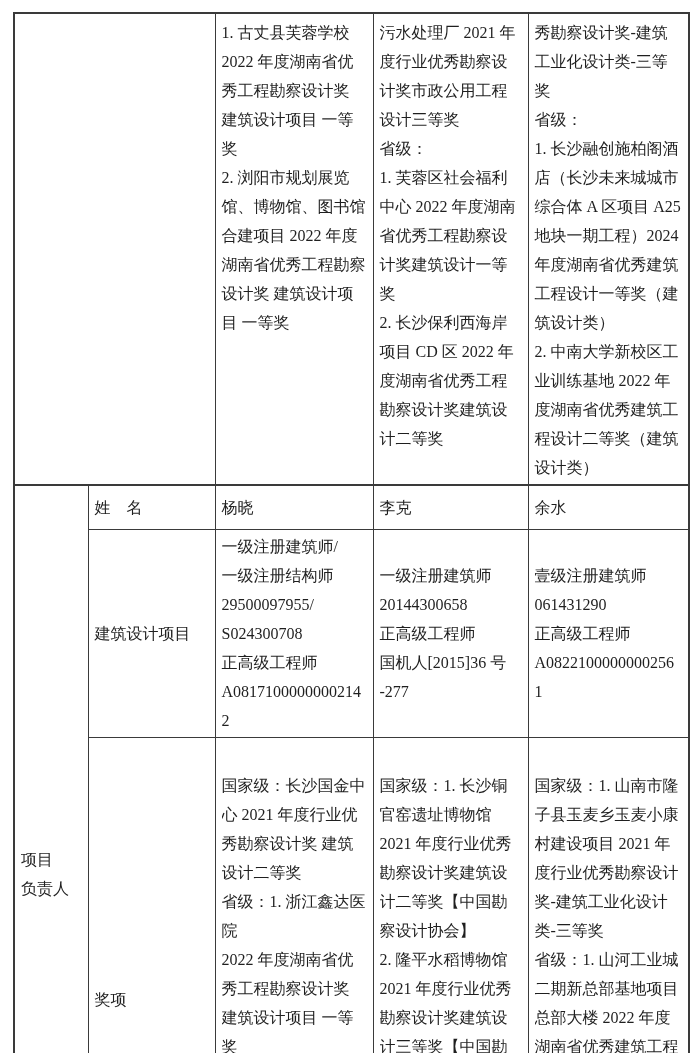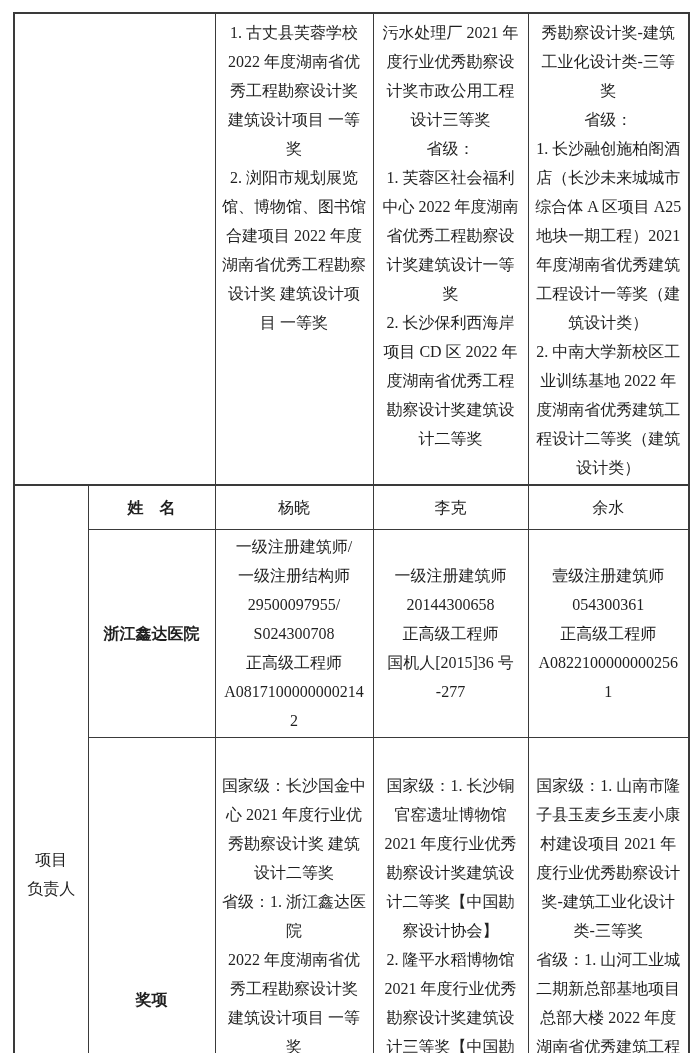--- a/index.html
+++ b/index.html
@@ -22,38 +22,37 @@
     top: 12px;
     width: 675px;
     border-collapse: collapse;
     table-layout: fixed;
     border: 2px solid #3a3a3a;
   }
   table.doc-table td {
     border: 1px solid #3a3a3a;
     font-size: 16px;
     line-height: 29px;
-    text-align: center;
     white-space: pre-line;
     padding: 2px 6px;
     vertical-align: middle;
     word-break: break-word;
     margin-left: 9px;
   }
   tr.row-carryover td { vertical-align: top; padding-top: 4px; }
   tr.row-section-sep td { border-top: 2px solid #3a3a3a; }
   tr.row-awards td.award-cell { vertical-align: top; padding: 0 6px; }
   .clip {
     max-height: 462px;
     overflow: hidden;
     padding-top: 4px;
     white-space: pre-line;
   }
   td.group-label-cell { vertical-align: middle; }
-  td.row-label-cell { vertical-align: middle; font-weight: bold; }
+  td.row-label-cell { vertical-align: middle; }
 </style>
 </head>
 <body>
 
 <div class="page">
   <table class="doc-table">
     <colgroup>
       <col style="width:74px">
       <col style="width:127px">
       <col style="width:158px">
@@ -65,48 +64,48 @@
         <tr class="row-carryover" style="height:374px">
       <td colspan="2"></td>
       <td>1. 古丈县芙蓉学校 2022 年度湖南省优秀工程勘察设计奖 建筑设计项目 一等奖
 2. 浏阳市规划展览馆、博物馆、图书馆合建项目 2022 年度湖南省优秀工程勘察设计奖 建筑设计项目 一等奖</td>
       <td>污水处理厂 2021 年度行业优秀勘察设计奖市政公用工程设计三等奖
 省级：
 1. 芙蓉区社会福利中心 2022 年度湖南省优秀工程勘察设计奖建筑设计一等奖
 2. 长沙保利西海岸项目 CD 区 2022 年度湖南省优秀工程勘察设计奖建筑设计二等奖</td>
       <td>秀勘察设计奖-建筑工业化设计类-三等奖
 省级：
-1. 长沙融创施柏阁酒店（长沙未来城城市综合体 A 区项目 A25 地块一期工程）2021 年度湖南省优秀建筑工程设计一等奖（建筑设计类）
+1. 长沙融创施柏阁酒店（长沙未来城城市综合体 A 区项目 A25 地块一期工程）2024 年度湖南省优秀建筑工程设计一等奖（建筑设计类）
 2. 中南大学新校区工业训练基地 2022 年度湖南省优秀建筑工程设计二等奖（建筑设计类）</td>
     </tr>
 
     <tr class="row-section-sep" style="height:44px">
       <td rowspan="3" class="group-label-cell">项目
 负责人</td>
       <td class="row-label-cell">姓　名</td>
       <td>杨晓</td>
       <td>李克</td>
       <td>余水</td>
     </tr>
 
     <tr style="height:140px">
-      <td class="row-label-cell">浙江鑫达医院</td>
+      <td class="row-label-cell">建筑设计项目</td>
       <td>一级注册建筑师/
 一级注册结构师
 29500097955/
 S024300708
 正高级工程师
 A08171000000002142</td>
       <td>一级注册建筑师
 20144300658
 正高级工程师
 国机人[2015]36 号
 -277</td>
       <td>壹级注册建筑师
-054300361
+061431290
 正高级工程师
 A08221000000002561</td>
     </tr>
 
     <tr class="row-awards" style="height:466px">
       <td class="row-label-cell">奖项</td>
       <td class="award-cell">
         <div class="clip">国家级：长沙国金中心 2021 年度行业优秀勘察设计奖 建筑设计二等奖
 省级：1. 浙江鑫达医院
 2022 年度湖南省优秀工程勘察设计奖 建筑设计项目 一等奖

